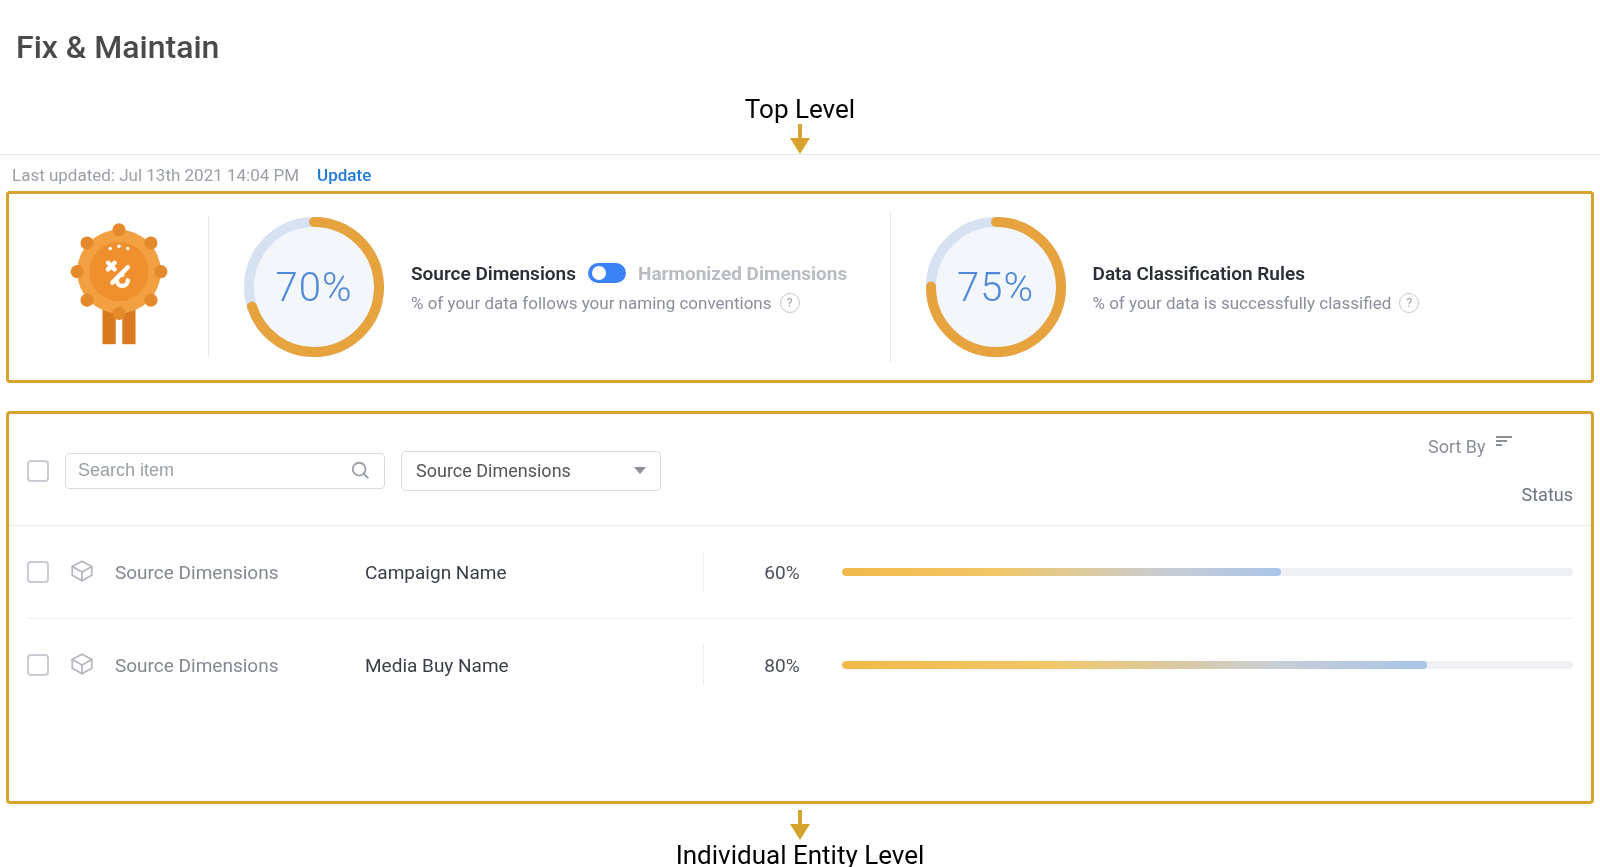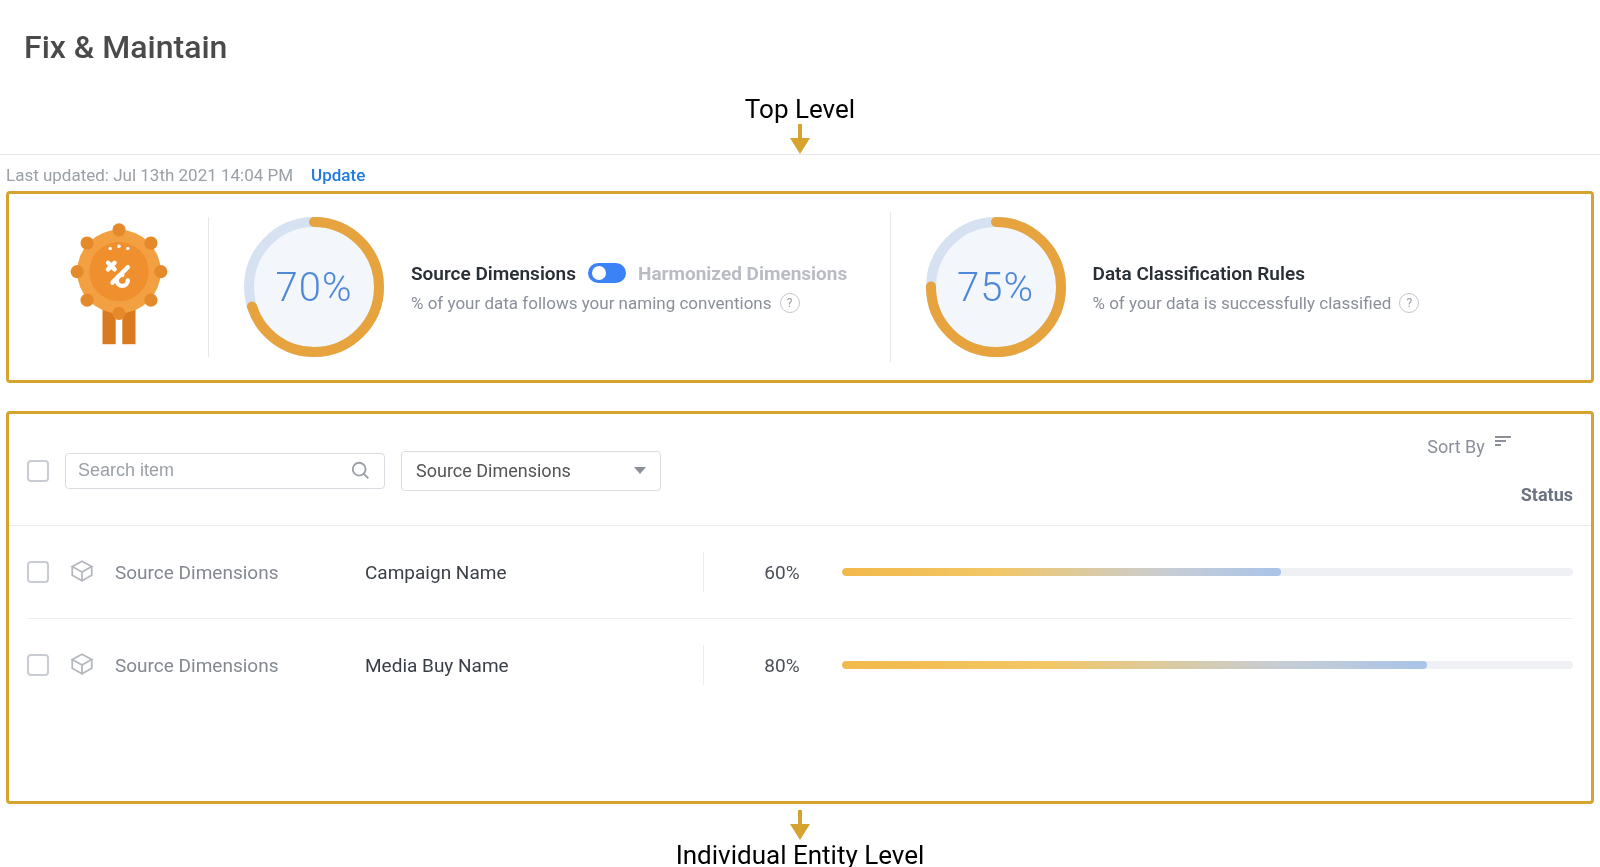--- a/index.html
+++ b/index.html
@@ -7,21 +7,21 @@
       font-family: -apple-system, BlinkMacSystemFont, "Segoe UI", Roboto, Helvetica, Arial, sans-serif;
       background: #ffffff;
       color: #333;
       width: 1600px;
       min-height: 867px;
     }
     .page-title {
       font-size: 32px;
       font-weight: 500;
       color: #4a4a4a;
-      padding: 28px 24px 22px;
+      padding: 28px 16px 22px;
     }
     .annotation {
       text-align: center;
       font-size: 26px;
       color: #000;
       padding: 6px 0 0;
       position: relative;
     }
     .arrow-line {
       width: 4px;
@@ -37,21 +37,21 @@
     }
     .divider {
       height: 1px;
       background: #e5e7eb;
       margin: 0;
     }
     .meta-row {
       display: flex;
       align-items: center;
       gap: 18px;
-      padding: 10px 6px 6px;
+      padding: 10px 12px 6px;
       font-size: 17px;
     }
     .meta-text { color: #9aa0a6; }
     .update-link { color: #1f7ae0; font-weight: 500; cursor: pointer; }
 
     .highlight-box {
       border: 3px solid #d6a42e;
       border-radius: 4px;
       margin: 0 6px;
       background: #fff;
@@ -127,21 +127,21 @@
     }
     .chevron-down {
       width: 0; height: 0; border-left: 6px solid transparent; border-right: 6px solid transparent;
       border-top: 7px solid #8a8f99;
     }
     .spacer { flex: 1; }
     .sortby { display: flex; align-items: flex-start; gap: 10px; color: #8a8f99; font-size: 18px; }
     .sort-icon { display: inline-flex; flex-direction: column; gap: 2px; }
     .sort-icon span { display: block; height: 2px; background: #8a8f99; }
     .sort-icon span:nth-child(1){ width:16px; } .sort-icon span:nth-child(2){ width:11px; } .sort-icon span:nth-child(3){ width:6px; }
-    .status-text { color: #6b7280; font-weight: 700; margin-top: 48px; }
+    .status-text { color: #6b7280; font-weight: 400; margin-top: 48px; }
 
     .toolbar-divider { height: 1px; background: #ececec; margin: 20px -18px 0; box-shadow: 0 1px 2px rgba(0,0,0,0.02); }
 
     .row {
       display: flex; align-items: center; gap: 20px; padding: 26px 0; border-bottom: 1px solid #f0f0f0;
     }
     .row:last-child { border-bottom: none; }
     .cube-icon { color: #b4b7be; }
     .row .dim { color: #838891; font-size: 19px; width: 230px; }
     .row .name { color: #3a3f47; font-size: 19px; width: 300px; }

